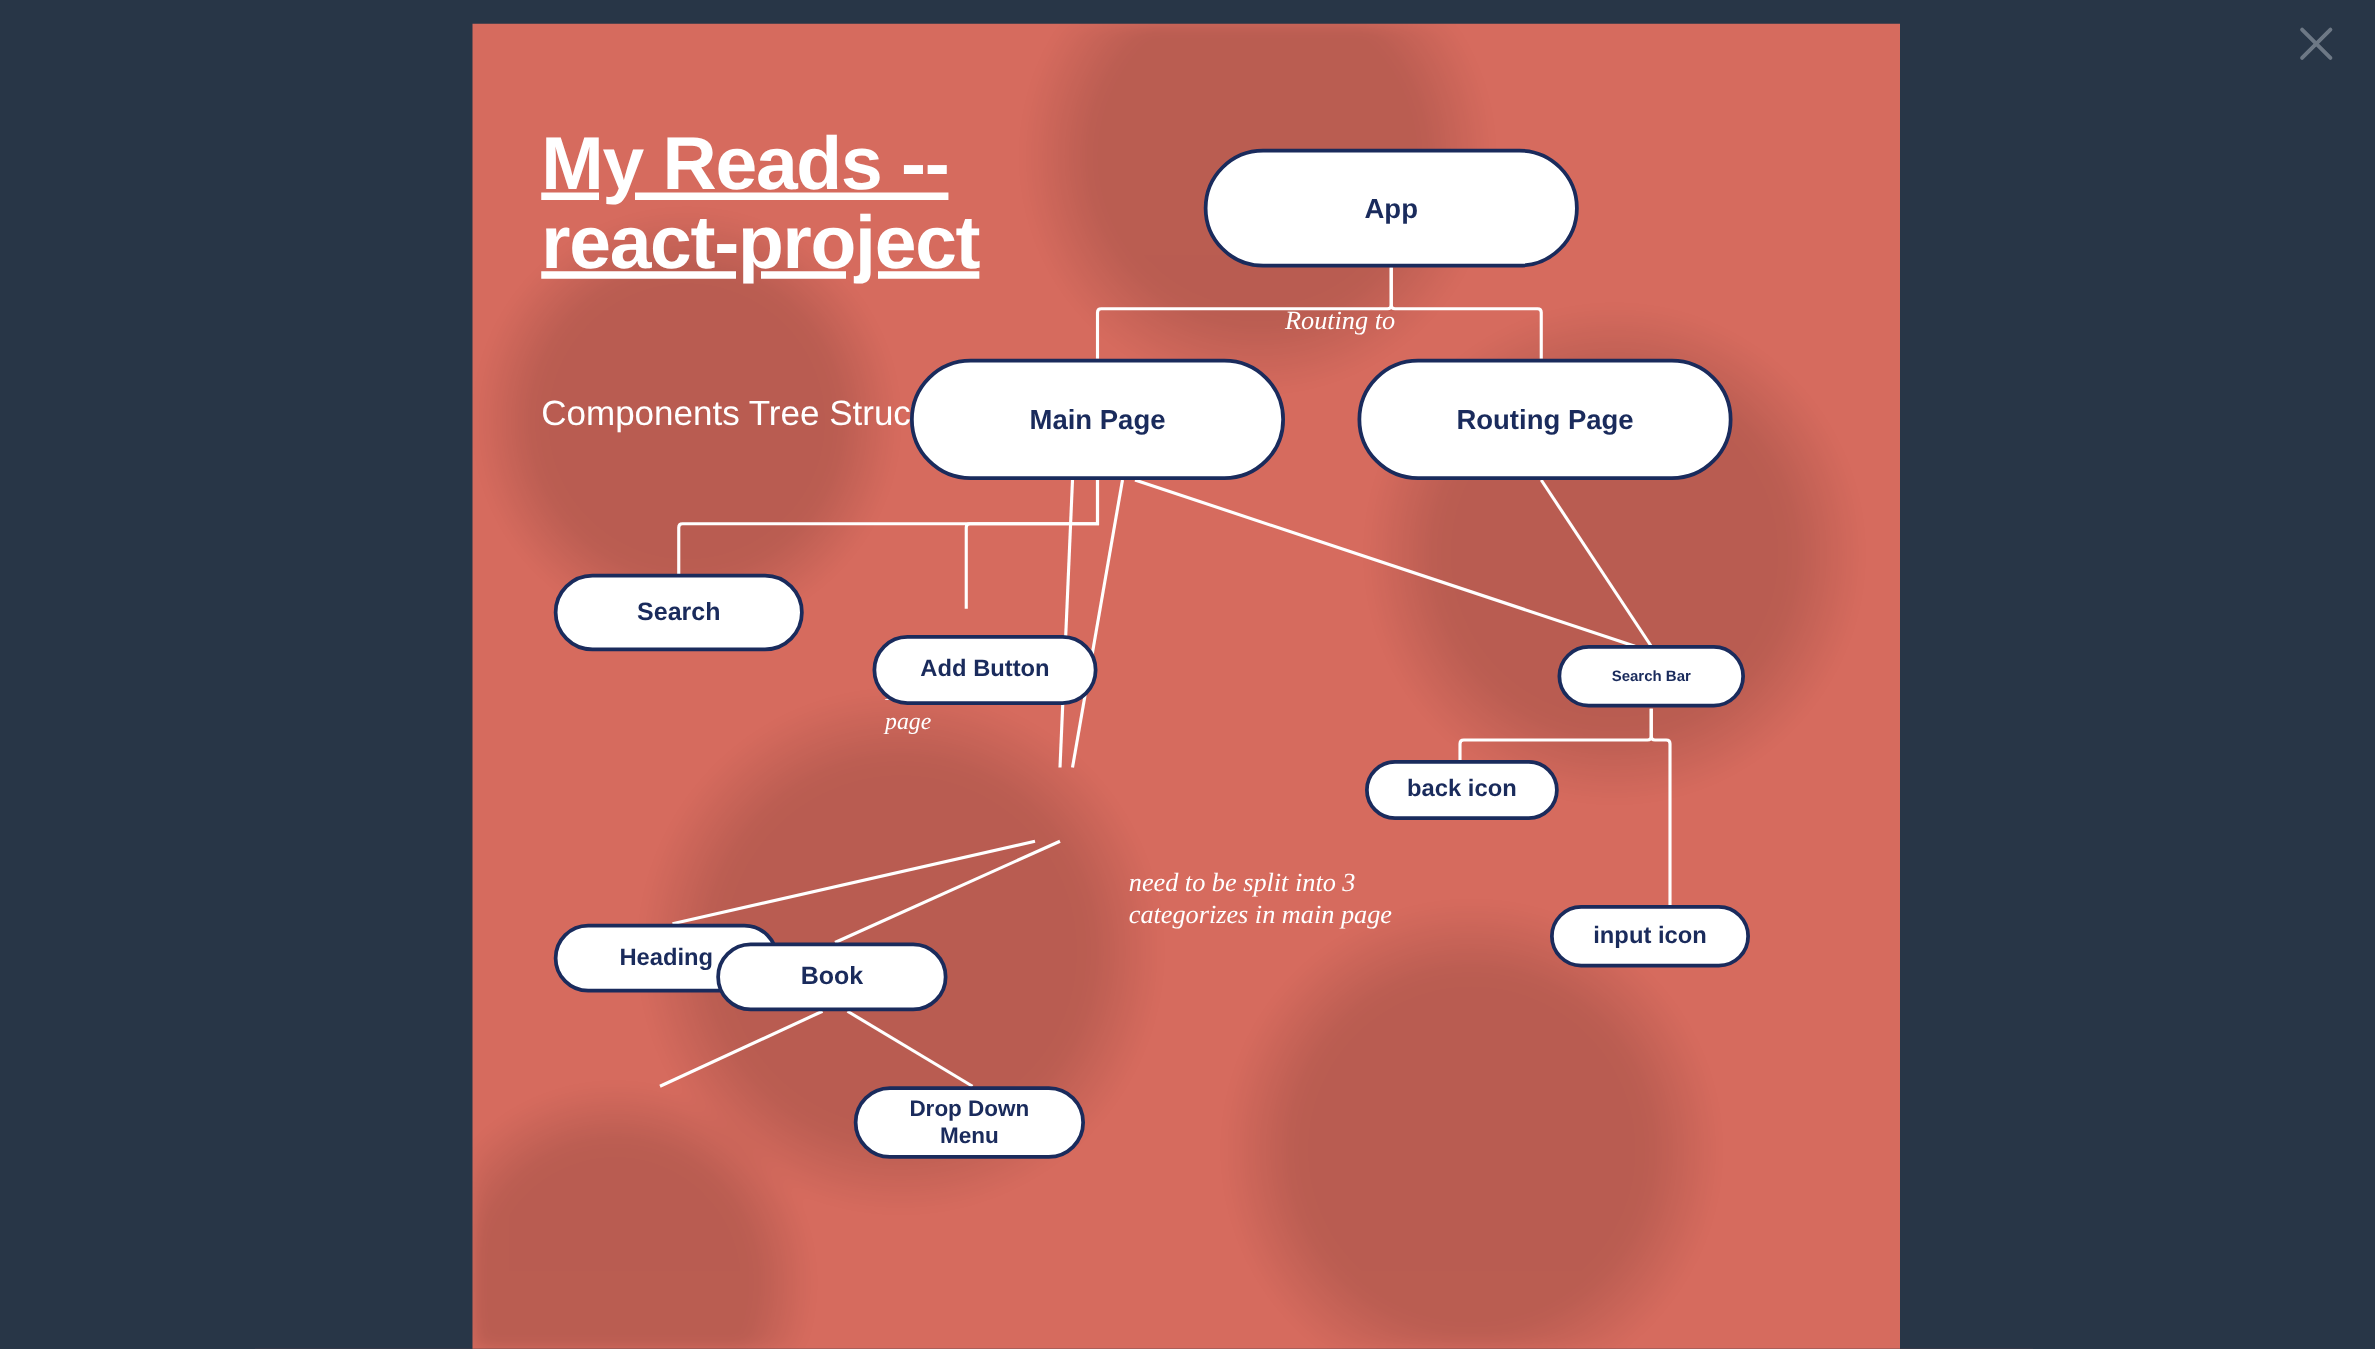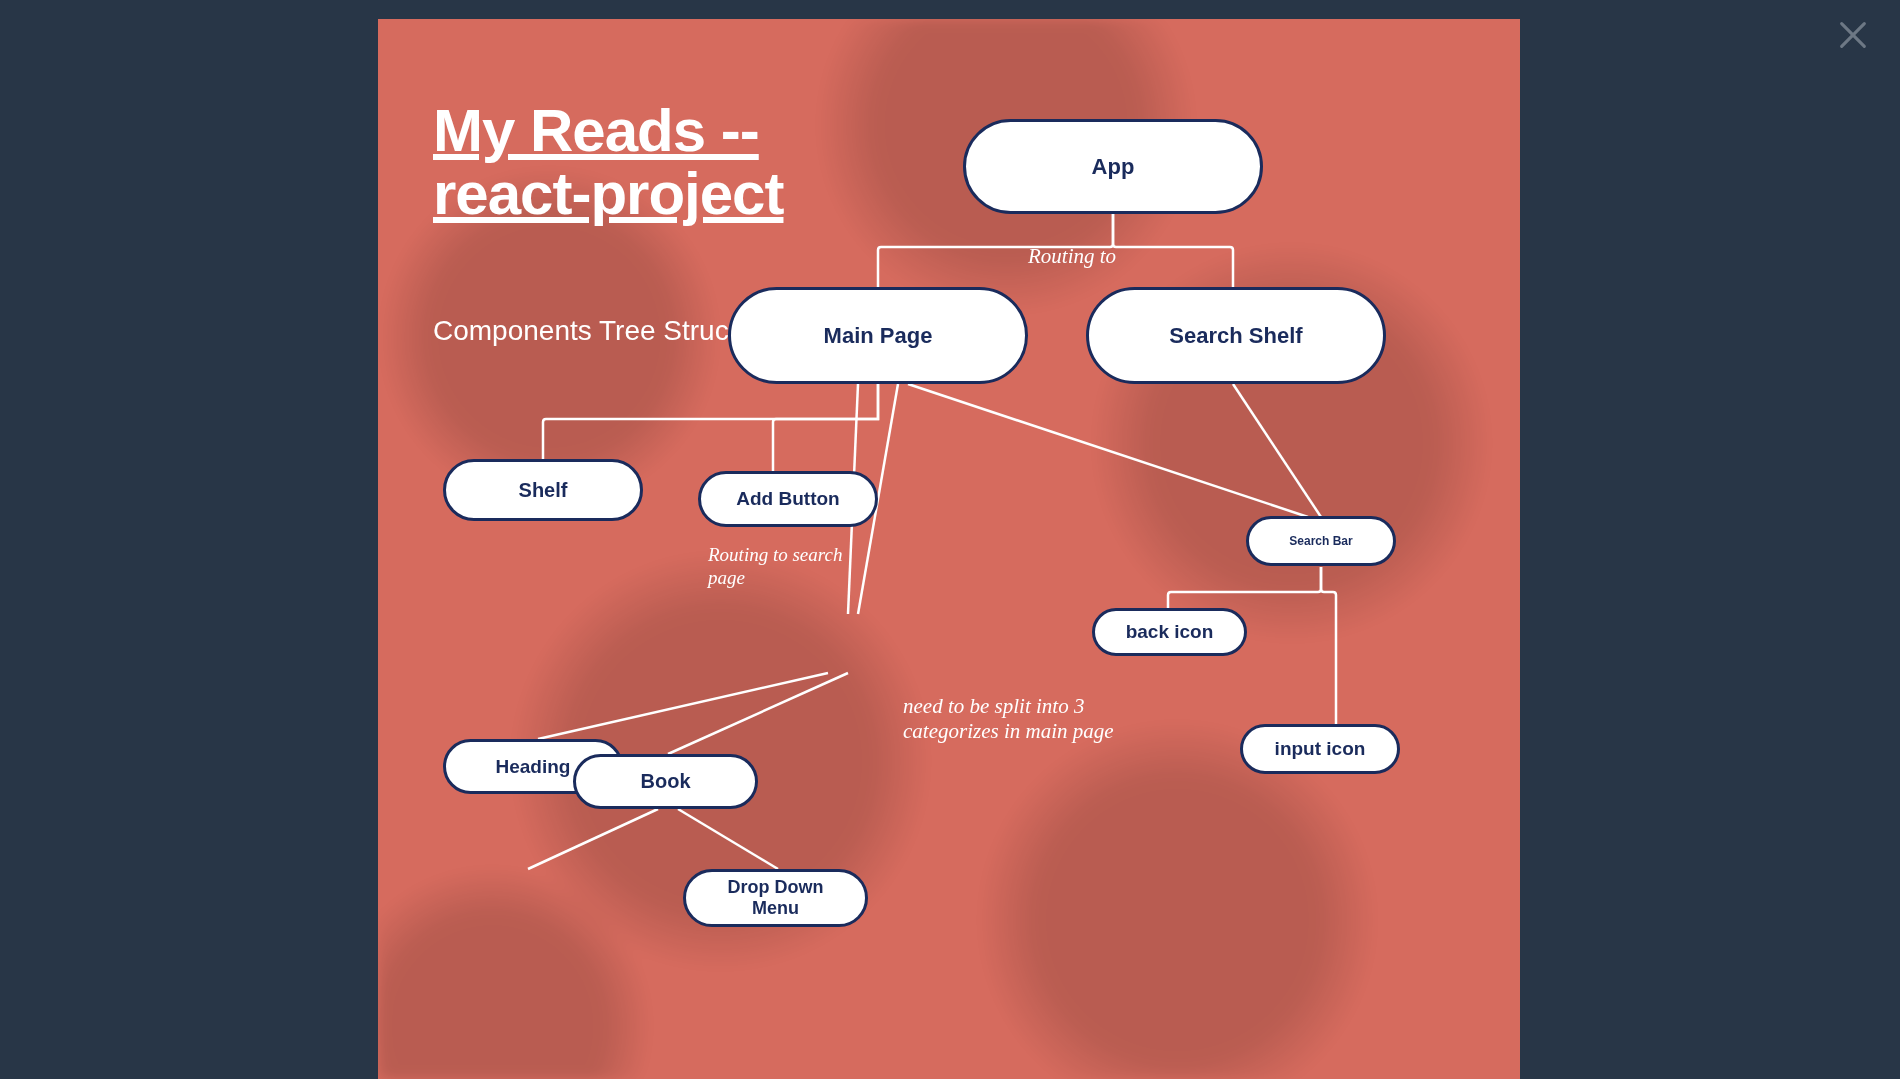--- a/index.html
+++ b/index.html
@@ -156,25 +156,25 @@
   <div class="subtitle">Components Tree Structure</div>
 
   <div class="annot" style="left:650px; top:225px;">Routing to</div>
   <div class="annot" style="left:330px; top:525px; width:140px; font-size:19px;">Routing to search page</div>
   <div class="annot" style="left:525px; top:675px; width:260px;">need to be split into 3 categorizes  in main page</div>
 
   <div class="node" style="left:585px; top:100px; width:300px; height:95px; font-size:22px;">App</div>
 
   <div class="node" style="left:350px; top:268px; width:300px; height:97px; font-size:22px;">Main Page</div>
 
-  <div class="node" style="left:708px; top:268px; width:300px; height:97px; font-size:22px;">Search Shelf</div>
+  <div class="node" style="left:708px; top:268px; width:300px; height:97px; font-size:22px;">Routing Page</div>
 
-  <div class="node" style="left:65px;  top:440px; width:200px; height:62px; font-size:20px;">Shelf</div>
+  <div class="node" style="left:65px;  top:440px; width:200px; height:62px; font-size:20px;">Search</div>
 
-  <div class="node" style="left:320px; top:452px; width:180px; height:56px; font-size:19px;">Add Button</div>
+  <div class="node" style="left:320px; top:489px; width:180px; height:56px; font-size:19px;">Add Button</div>
 
 
   <div class="node" style="left:868px; top:497px; width:150px; height:50px; font-size:12px;">Search Bar</div>
 
   <div class="node" style="left:714px; top:589px; width:155px; height:48px; font-size:19px;">back icon</div>
 
   <div class="node" style="left:862px; top:705px; width:160px; height:50px; font-size:19px;">input icon</div>
 
   <div class="node" style="left:65px;  top:720px; width:180px; height:55px; font-size:19px;">Heading</div>
 

